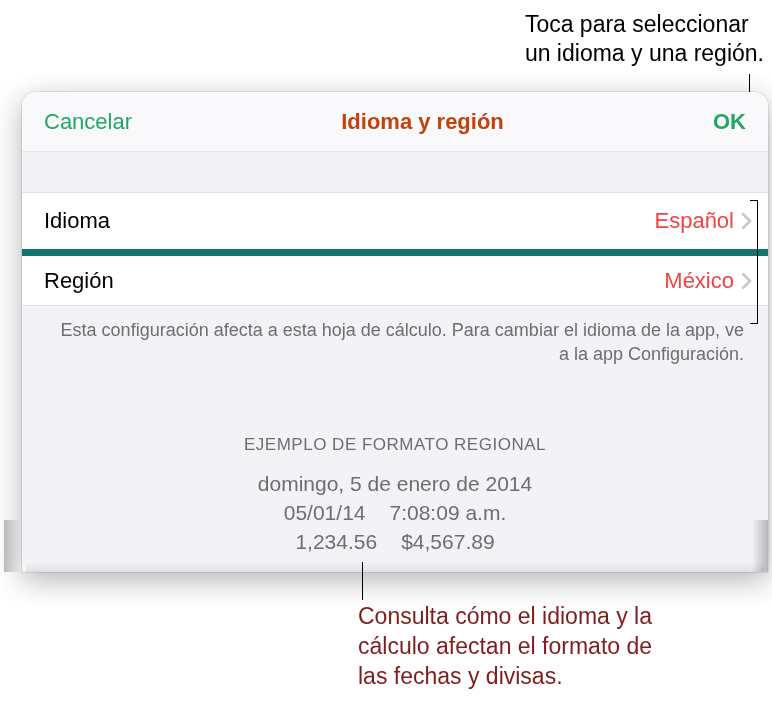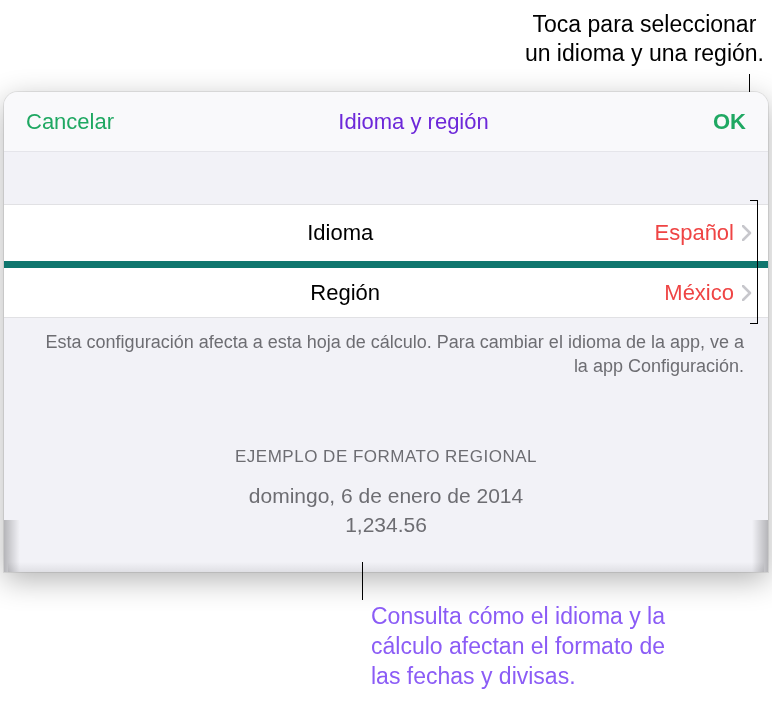--- a/index.html
+++ b/index.html
@@ -12,36 +12,36 @@
       background: #ffffff;
       width: 772px;
       height: 716px;
       position: relative;
       overflow: hidden;
     }
     .callout-top {
       position: absolute;
       top: 10px;
       right: 8px;
-      text-align: center;
+      text-align: left;
       font-size: 23px;
       line-height: 1.25;
       color: #000;
     }
     .callout-top-line {
       position: absolute;
       top: 74px;
       right: 22px;
       width: 1px;
       height: 22px;
       background: #000;
     }
     .modal-wrapper {
       position: absolute;
-      left: 4px;
+      left: 22px;
       top: 92px;
       right: 4px;
       height: 480px;
       border-radius: 14px 14px 0 0;
       background: #f2f2f7;
       box-shadow: 0 0 0 1px rgba(0,0,0,0.08), 0 8px 30px rgba(0,0,0,0.3);
       overflow: hidden;
     }
     .modal-gradient-left {
       position: absolute;
@@ -70,35 +70,34 @@
       background: #f9f9fb;
       border-bottom: 1px solid #e5e5ea;
     }
     .cancel-btn {
       color: #1fa862;
       font-size: 22px;
       cursor: pointer;
     }
     .title {
       font-size: 22px;
-      font-weight: 400;
-      color: #6d28d9;
+      font-weight: 700;
+      color: #c2410c;
     }
     .ok-btn {
       color: #1fa862;
       font-size: 22px;
       font-weight: 600;
       cursor: pointer;
     }
     .list-section {
-      margin-top: 52px;
+      margin-top: 40px;
       background: #fff;
       border-top: 1px solid #e1e1e4;
       border-bottom: 1px solid #e1e1e4;
-      text-align: center;
     }
     .list-row {
       display: flex;
       align-items: center;
       height: 56px;
       padding: 0 16px 0 22px;
       position: relative;
     }
     .list-row + .list-row {
       border-top: 7px solid #0f766e;
@@ -164,25 +163,25 @@
     .callout-bottom-line {
       position: absolute;
       left: 362px;
       top: 562px;
       width: 1px;
       height: 38px;
       background: #000;
     }
     .callout-bottom {
       position: absolute;
-      left: 371px;
+      left: 358px;
       top: 602px;
       font-size: 23px;
       line-height: 1.3;
-      color: #8b5cf6;
+      color: #7f1d1d;
       max-width: 400px;
     }
     .fade-bottom {
       position: absolute;
       left: 4px;
       right: 4px;
       bottom: 0;
       height: 10px;
       background: linear-gradient(to bottom, rgba(242,242,247,0), rgba(180,180,185,0.3));
     }
@@ -221,23 +220,28 @@
             <path d="M1 1 L8 8 L1 15" stroke="#c7c7cc" stroke-width="2.5" fill="none" stroke-linecap="round" stroke-linejoin="round"></path>
           </svg>
       </span>
     </div>
   </div>
 
   <div class="footer-text">Esta configuración afecta a esta hoja de cálculo. Para cambiar el idioma de la app, ve a la app Configuración.</div>
 
   <div class="example-section">
     <div class="example-header">EJEMPLO DE FORMATO REGIONAL</div>
-    <div class="example-line">domingo, 6 de enero de 2014</div>
+    <div class="example-line">domingo, 5 de enero de 2014</div>
+    <div class="example-pair">
+      <span>05/01/14</span>
+      <span>7:08:09 a.m.</span>
+    </div>
     <div class="example-pair">
       <span>1,234.56</span>
+      <span>$4,567.89</span>
     </div>
   </div>
 
   <div class="fade-bottom"></div>
 </div>
 
 <div class="modal-gradient-left"></div>
 <div class="modal-gradient-right"></div>
 
 <div class="callout-bracket-right"></div>

